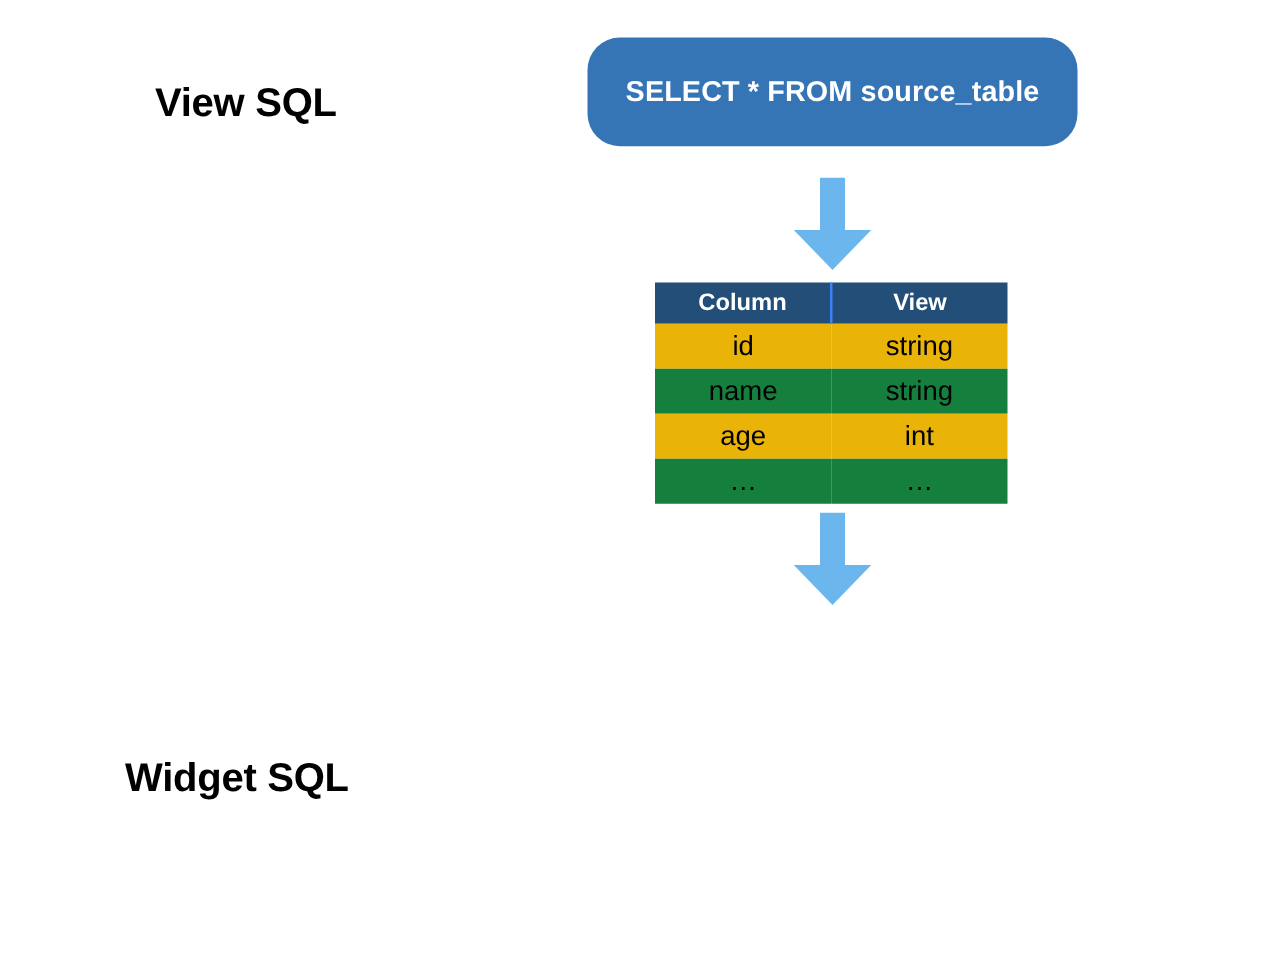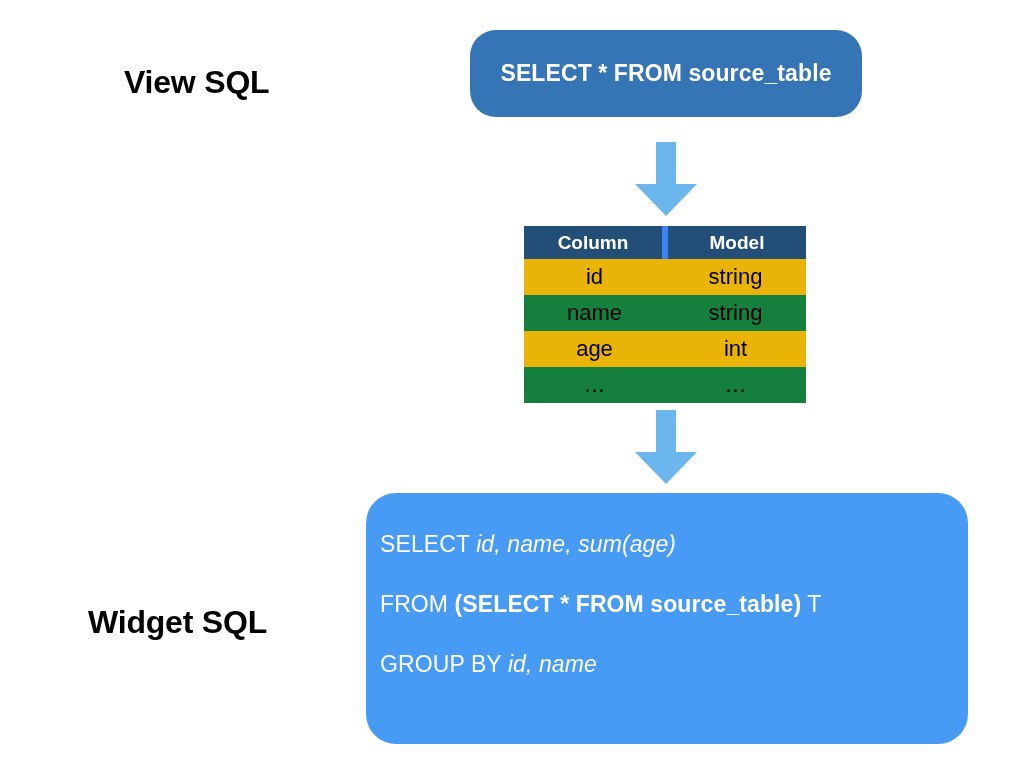--- a/index.html
+++ b/index.html
@@ -26,21 +26,21 @@
     position: absolute;
     font-family: "Liberation Sans", sans-serif;
     font-weight: bold;
     font-size: 32px;
     color: #000000;
     white-space: nowrap;
     letter-spacing: -0.2px;
   }
   #label-view-sql   { left: 124px; top: 64px; }
   #label-view-model { left: 110px; top: 299px; }
-  #label-widget-sql { left: 88px; top: 604px; }
+  #label-widget-sql { left: 100px; top: 604px; }
 
   
   .sql-box {
     position: absolute;
     box-sizing: border-box;
   }
   #view-sql-box {
     left: 470px;
     top: 30px;
     width: 392px;
@@ -102,21 +102,21 @@
     color: #ffffff;
     font-family: "Liberation Sans", sans-serif;
     font-weight: bold;
     font-size: 19px;
     height: 33px;
     text-align: center;
     padding: 0;
     border: none;
   }
   #view-model-table th.col-head-left {
-    border-right: 6px solid #3b82f6;
+    border-right: 2px solid #3b82f6;
   }
   #view-model-table td {
     font-family: "Liberation Sans", sans-serif;
     font-weight: normal;
     font-size: 22px;
     color: #000000;
     height: 36px;
     text-align: center;
     padding: 0;
     border: none;
@@ -139,21 +139,21 @@
   </div>
 
   <svg id="arrow-top" class="arrow" viewBox="0 0 70 74">
     <polygon points="25,0 45,0 45,42 66,42 35,74 4,42 25,42" fill="#6cb6ee"></polygon>
   </svg>
 
   <table id="view-model-table">
     <thead>
       <tr>
         <th class="col-head-left">Column</th>
-        <th>Model</th>
+        <th>View</th>
       </tr>
     </thead>
     <tbody>
       <tr class="row-odd">
         <td>id</td>
         <td>string</td>
       </tr>
       <tr class="row-even">
         <td>name</td>
         <td>string</td>
@@ -166,29 +166,14 @@
         <td>…</td>
         <td>…</td>
       </tr>
     </tbody>
   </table>
 
   <svg id="arrow-bottom" class="arrow" viewBox="0 0 70 74">
     <polygon points="25,0 45,0 45,42 66,42 35,74 4,42 25,42" fill="#6cb6ee"></polygon>
   </svg>
 
-  <div id="widget-sql-box" class="sql-box">
-
-    <div class="widget-sql-line">
-      <span class="kw">SELECT </span><span class="ital">id, name, sum(age)</span>
-    </div>
-
-    <div class="widget-sql-line">
-      <span class="kw">FROM </span><span class="bold">(SELECT * FROM source_table)</span><span class="kw"> T</span>
-    </div>
-
-    <div class="widget-sql-line">
-      <span class="kw">GROUP BY </span><span class="ital">id, name</span>
-    </div>
-
-  </div>
 
 </div>
 
 </body></html>

